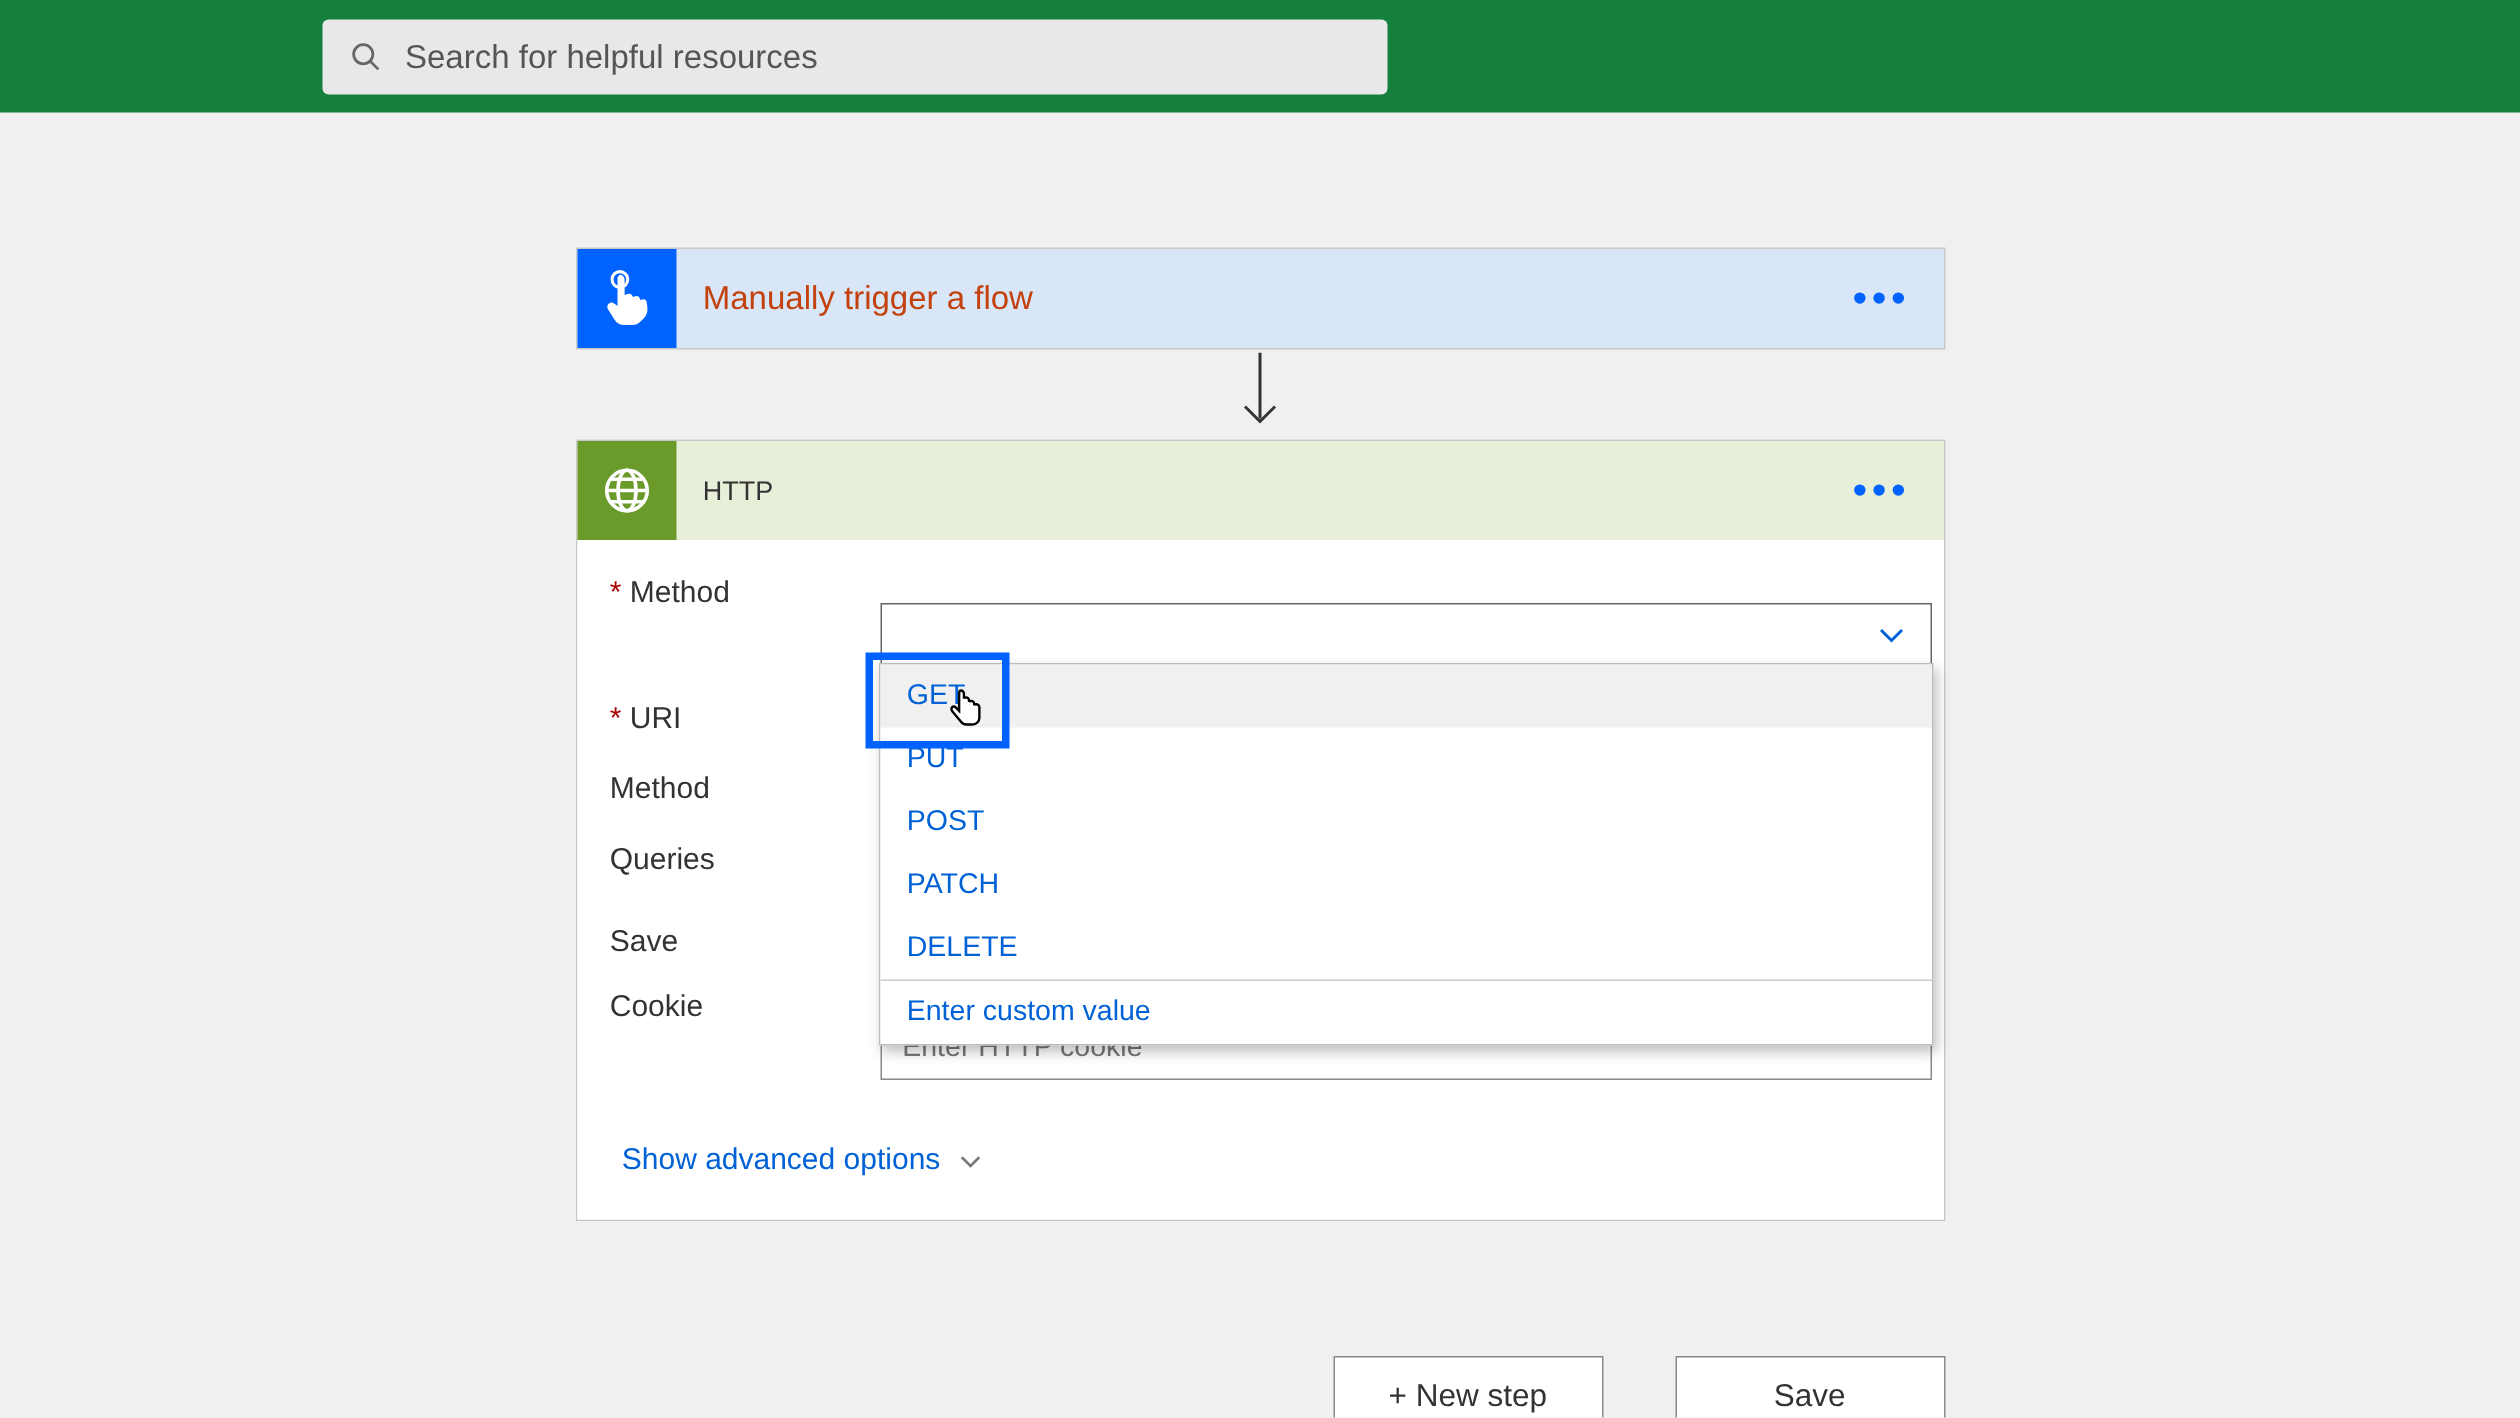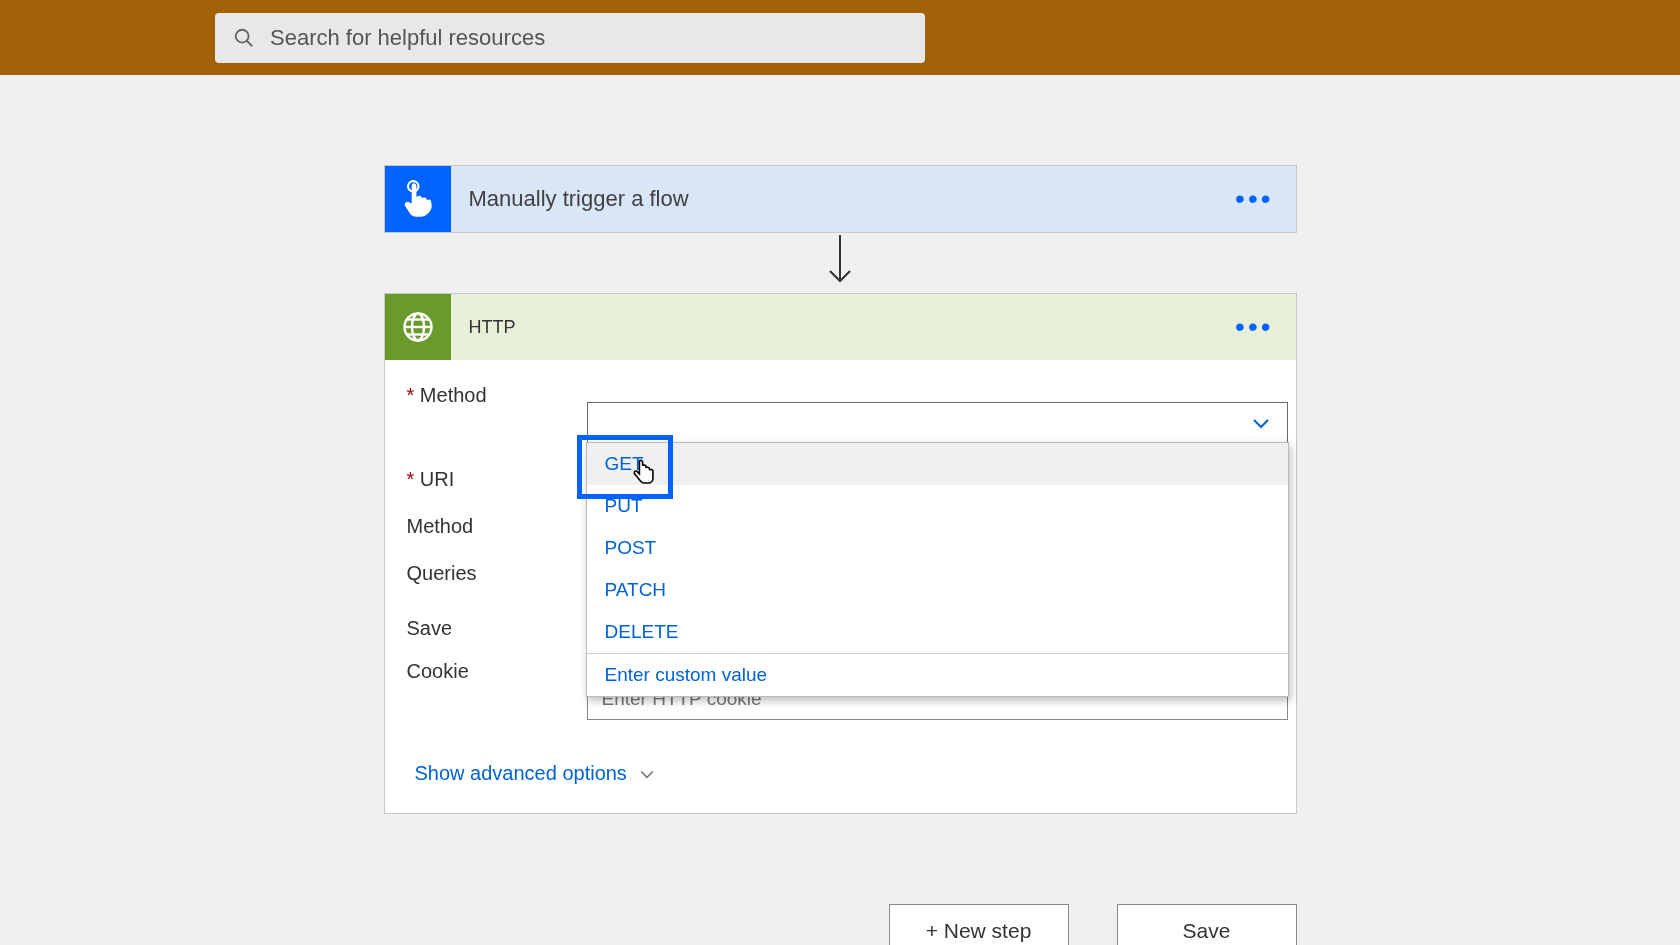--- a/index.html
+++ b/index.html
@@ -1,19 +1,19 @@
 <!DOCTYPE html>
 <html><head>
 <meta charset="utf-8">
 <style>
   * { box-sizing: border-box; margin: 0; padding: 0; font-family: "Segoe UI", Arial, sans-serif; }
   body { background: #f0f0f0; width: 1680px; height: 945px; overflow: hidden; }
   
   .top-bar {
-    background: #a16207;
+    background: #15803d;
     height: 75px;
     display: flex;
     align-items: center;
     padding-left: 215px;
   }
   .search-box {
     background: #e8e8e8;
     height: 50px;
     width: 710px;
     border-radius: 4px;
@@ -59,21 +59,21 @@
     width: 66px;
     height: 66px;
     background: #0062ff;
     display: flex;
     align-items: center;
     justify-content: center;
     flex-shrink: 0;
   }
   .trigger-title {
     font-size: 22px;
-    color: #404040;
+    color: #c2410c;
     margin-left: 18px;
     flex: 1;
   }
   .ellipsis {
     color: #0062ff;
     font-size: 28px;
     letter-spacing: 3px;
     padding-right: 22px;
     cursor: pointer;
     line-height: 10px;

